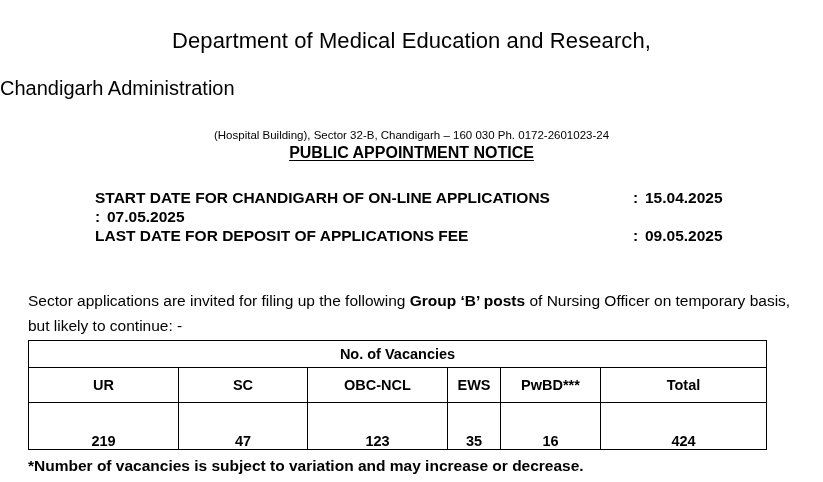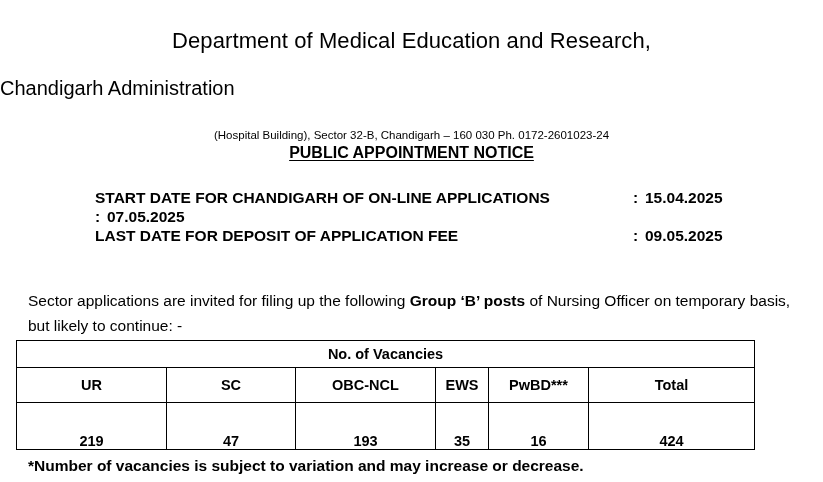--- a/index.html
+++ b/index.html
@@ -124,21 +124,21 @@
     font-weight: 400;
   }
   .body-para b {
     font-weight: bold;
   }
 
   
   .vacancy-table {
     position: absolute;
     top: 340px;
-    left: 16px;
+    left: 28px;
     width: 738px;
     border-collapse: collapse;
     table-layout: fixed;
     padding-left: 16px;
   }
   .vacancy-table td {
     border: 1.6px solid #000000;
     text-align: center;
     font-size: 14.5px;
     font-weight: bold;
@@ -199,21 +199,21 @@
       <span class="date-sep">:</span>
       <span class="date-value">15.04.2025</span>
     </div>
 
     <div class="date-row">
       <span class="date-sep">:</span>
       <span class="date-value">07.05.2025</span>
     </div>
 
     <div class="date-row">
-      <span class="date-label">LAST DATE FOR DEPOSIT OF APPLICATION FEE</span>
+      <span class="date-label">LAST DATE FOR DEPOSIT OF APPLICATIONS FEE</span>
       <span class="date-sep">:</span>
       <span class="date-value">09.05.2025</span>
     </div>
 
   </div>
 
   <p class="body-para"><span>Sector applications are invited for filing up the following </span><b>Group ‘B’ posts</b><span> of Nursing Officer on temporary basis, but likely to continue: -</span></p>
 
   <table class="vacancy-table">
     <colgroup>
@@ -232,21 +232,21 @@
         <td class="vt-head-cell">UR</td>
         <td class="vt-head-cell">SC</td>
         <td class="vt-head-cell">OBC-NCL</td>
         <td class="vt-head-cell">EWS</td>
         <td class="vt-head-cell">PwBD***</td>
         <td class="vt-head-cell">Total</td>
       </tr>
       <tr>
         <td class="vt-value-cell">219</td>
         <td class="vt-value-cell">47</td>
-        <td class="vt-value-cell">193</td>
+        <td class="vt-value-cell">123</td>
         <td class="vt-value-cell">35</td>
         <td class="vt-value-cell">16</td>
         <td class="vt-value-cell">424</td>
       </tr>
     </tbody>
   </table>
 
   <div class="footnote">*Number of vacancies is subject to variation and may increase or decrease.</div>
 
 </div>

